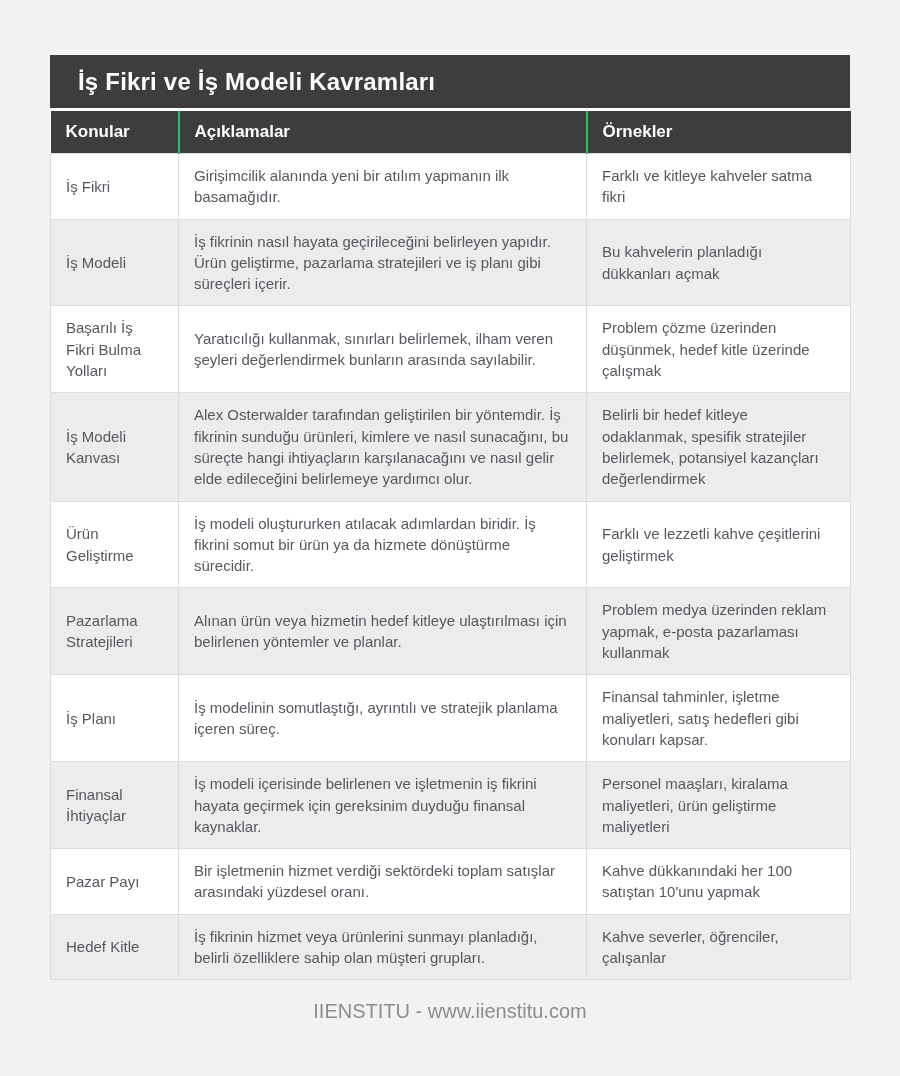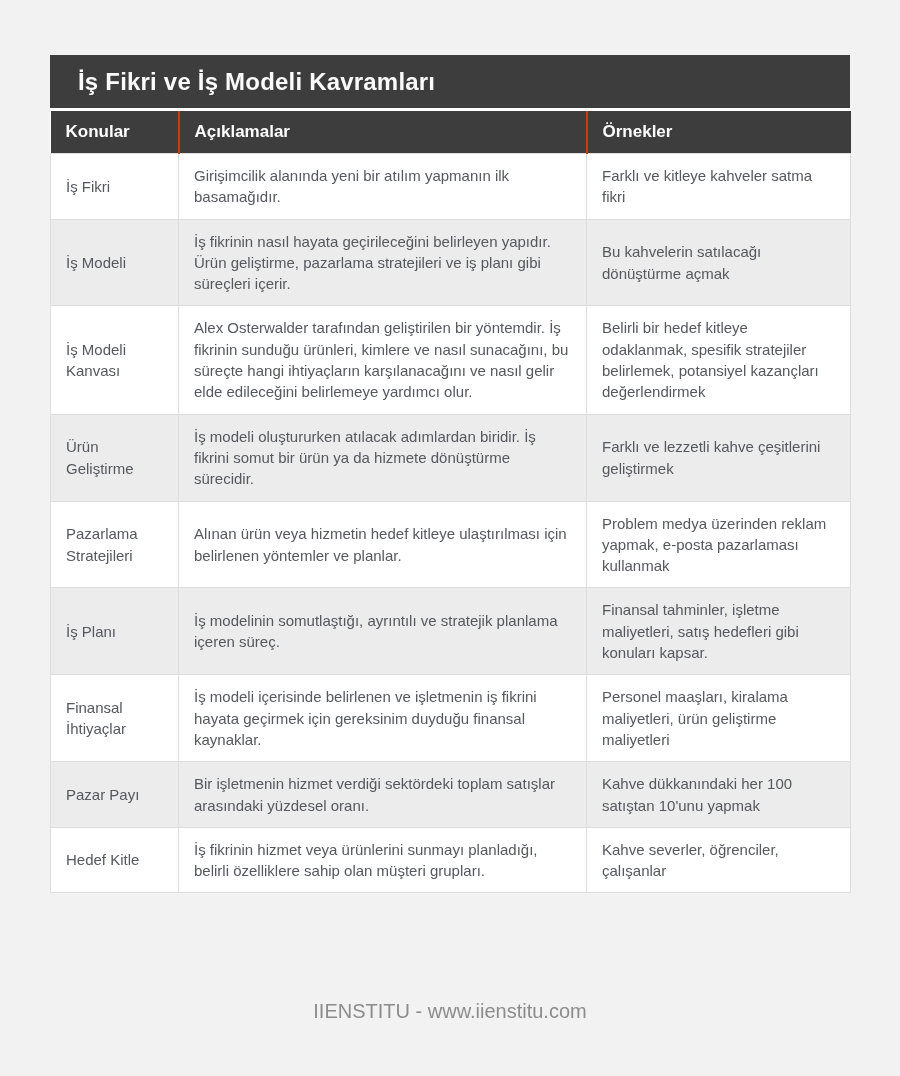--- a/index.html
+++ b/index.html
@@ -46,21 +46,21 @@
   col.c-desc    { width: 408px; }
   col.c-example { width: 264px; }
 
   table.concepts thead th {
     background: #3d3d3d;
     color: #fdfdfd;
     font-size: 17px;
     font-weight: bold;
     text-align: left;
     padding: 11px 15px;
-    border-left: 2px solid #c2410c;
+    border-left: 2px solid #22c55e;
   }
   table.concepts thead th:first-child { border-left: none; }
 
   table.concepts tbody td {
     font-size: 15px;
     line-height: 1.42;
     color: #55585e;
     vertical-align: middle;
     padding: 11px 15px;
     border: 1px solid #dddddd;
@@ -106,21 +106,26 @@
     </thead>
     <tbody>
       <tr>
         <td class="topic">İş Fikri</td>
         <td class="desc">Girişimcilik alanında yeni bir atılım yapmanın ilk basamağıdır.</td>
         <td class="example">Farklı ve kitleye kahveler satma fikri</td>
       </tr>
       <tr>
         <td class="topic">İş Modeli</td>
         <td class="desc">İş fikrinin nasıl hayata geçirileceğini belirleyen yapıdır. Ürün geliştirme, pazarlama stratejileri ve iş planı gibi süreçleri içerir.</td>
-        <td class="example">Bu kahvelerin satılacağı dönüştürme açmak</td>
+        <td class="example">Bu kahvelerin planladığı dükkanları açmak</td>
+      </tr>
+      <tr>
+        <td class="topic">Başarılı İş Fikri Bulma Yolları</td>
+        <td class="desc">Yaratıcılığı kullanmak, sınırları belirlemek, ilham veren şeyleri değerlendirmek bunların arasında sayılabilir.</td>
+        <td class="example">Problem çözme üzerinden düşünmek, hedef kitle üzerinde çalışmak</td>
       </tr>
       <tr>
         <td class="topic">İş Modeli Kanvası</td>
         <td class="desc">Alex Osterwalder tarafından geliştirilen bir yöntemdir. İş fikrinin sunduğu ürünleri, kimlere ve nasıl sunacağını, bu süreçte hangi ihtiyaçların karşılanacağını ve nasıl gelir elde edileceğini belirlemeye yardımcı olur.</td>
         <td class="example">Belirli bir hedef kitleye odaklanmak, spesifik stratejiler belirlemek, potansiyel kazançları değerlendirmek</td>
       </tr>
       <tr>
         <td class="topic">Ürün Geliştirme</td>
         <td class="desc">İş modeli oluştururken atılacak adımlardan biridir. İş fikrini somut bir ürün ya da hizmete dönüştürme sürecidir.</td>
         <td class="example">Farklı ve lezzetli kahve çeşitlerini geliştirmek</td>

